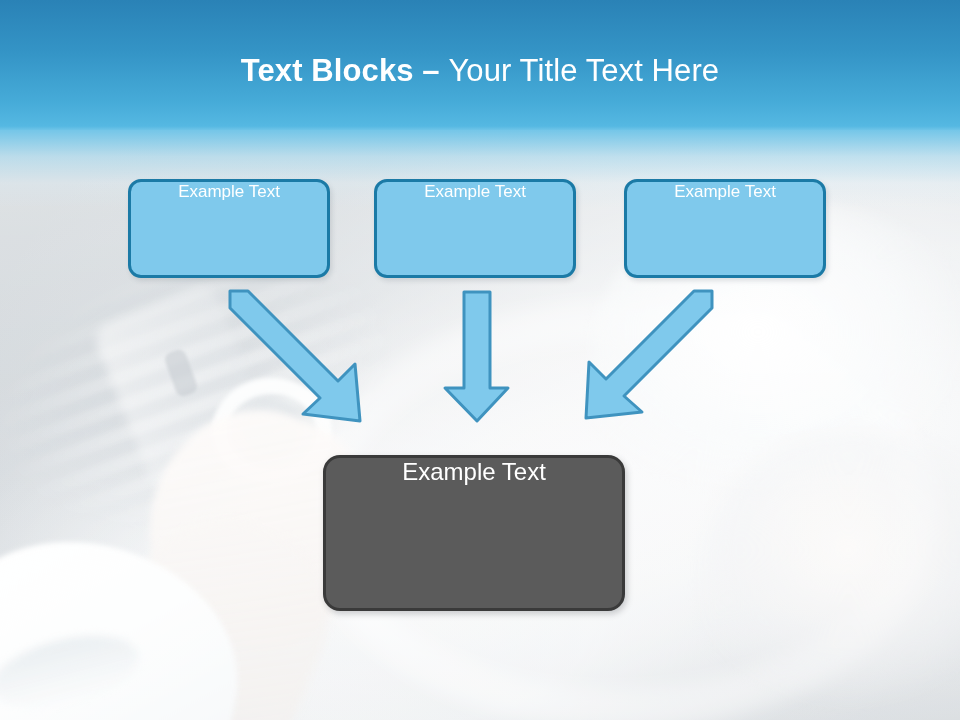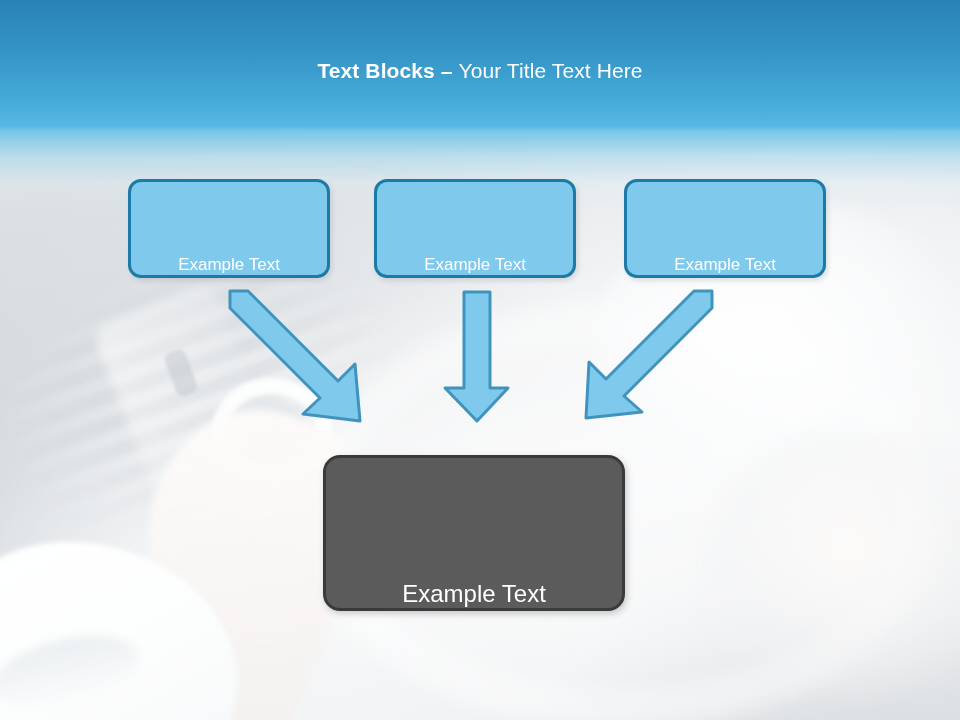--- a/index.html
+++ b/index.html
@@ -207,21 +207,21 @@
     height: 78px;
     background: linear-gradient(180deg, rgba(110,196,232,0.95) 0%, rgba(164,216,238,0.6) 34%, rgba(214,236,247,0.25) 68%, rgba(235,243,248,0) 100%);
   }
   .slide-title {
     position: absolute;
     left: 0;
     top: 52px;
     width: 960px;
     text-align: center;
     color: #ffffff;
-    font-size: 21px;
+    font-size: 31px;
     line-height: 38px;
     letter-spacing: 0.1px;
     white-space: nowrap;
   }
   .slide-title .t-strong { font-weight: bold; }
   .slide-title .t-light { font-weight: normal; }
 
   
   .arrows {
     position: absolute;
@@ -229,21 +229,21 @@
     top: 0;
     width: 960px;
     height: 720px;
   }
 
   
   .tbox {
     position: absolute;
     box-sizing: border-box;
     display: flex;
-    align-items: flex-end;
+    align-items: flex-start;
     justify-content: center;
     border-radius: 13px;
     color: #ffffff;
     text-align: center;
   }
   .tbox-top {
     width: 202px;
     height: 99px;
     top: 179px;
     background: #7fc9ec;

